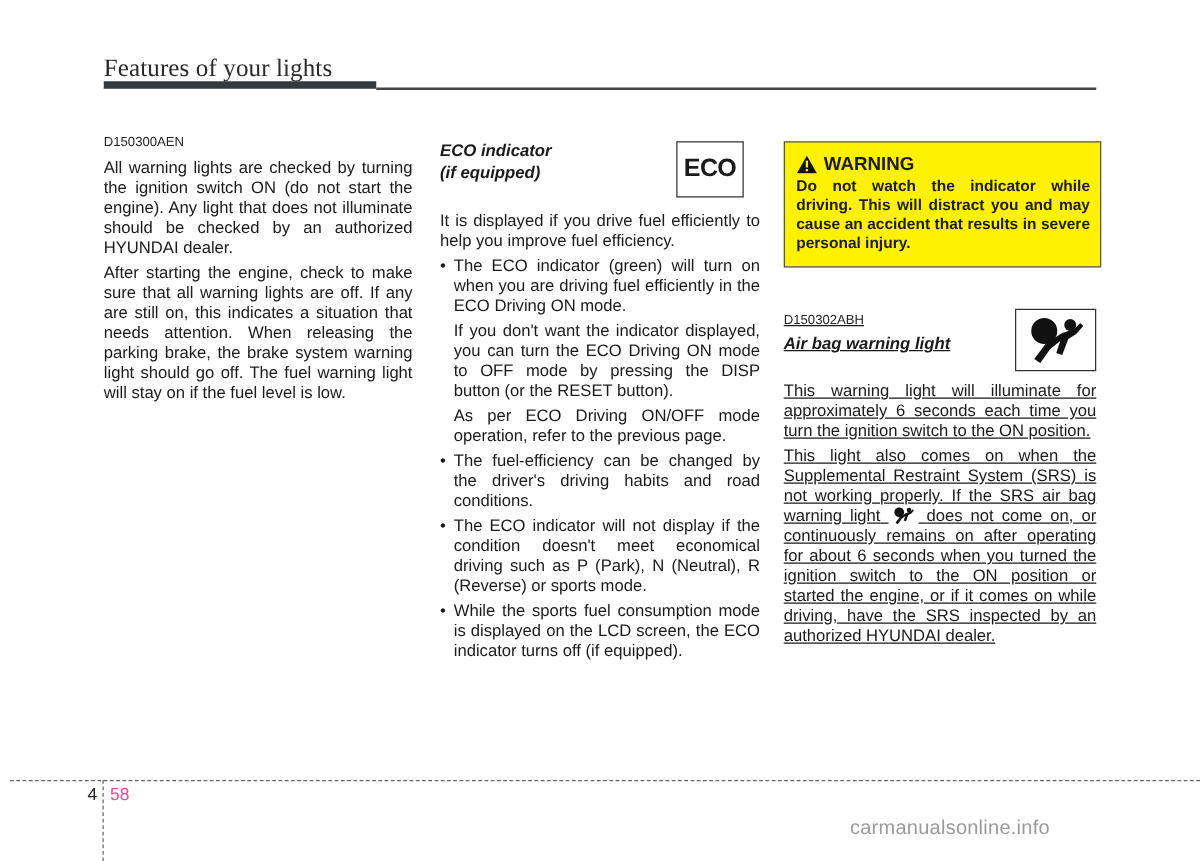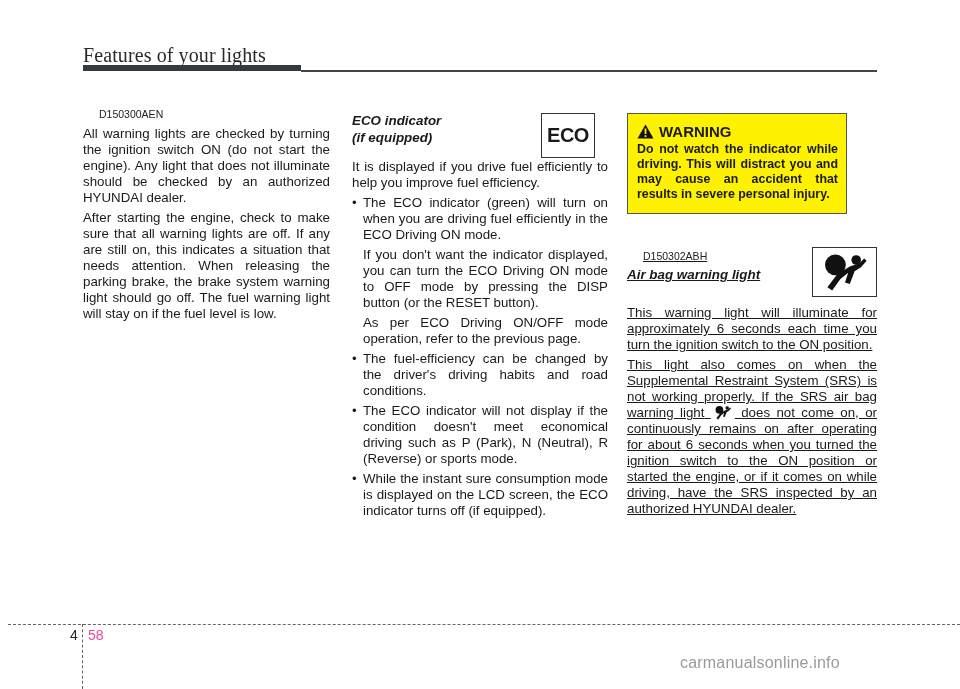--- a/index.html
+++ b/index.html
@@ -16,38 +16,38 @@
   .header-bar-thick {
     position: absolute; left: 83px; top: 65px; width: 218px; height: 6px; background: #343a3e;
   }
   .header-bar-thin {
     position: absolute; left: 301px; top: 70px; width: 576px; height: 2px; background: #444;
   }
   .col { position: absolute; top: 108px; }
   .col1 { left: 83px; width: 247px; }
   .col2 { left: 352px; width: 256px; }
   .col3 { left: 627px; width: 250px; }
-  .code { font-size: 10.5px; color: #222; margin: 0 0 6px 16px; }
+  .code { font-size: 10.5px; color: #222; margin: 0 0 6px 0; }
   .h2 { font-weight: bold; font-size: 15px; margin: 0 0 6px 0; }
   .h3 { font-weight: bold; font-style: italic; font-size: 13.4px; margin: 0; line-height: 17px; }
   p.body {
     margin: 0 0 4px 0; font-size: 13.3px; line-height: 16px; text-align: justify;
   }
   ul.bullets { list-style: none; padding: 0; margin: 0; }
   ul.bullets li { position: relative; padding-left: 11px; margin-bottom: 4px; font-size: 13.3px; line-height: 16px; text-align: justify; }
   ul.bullets li::before { content: "•"; position: absolute; left: 0; top: 0; }
   ul.bullets li p { margin: 4px 0 0 0; }
   .eco-box {
     position: absolute; left: 541px; top: 113px; width: 54px; height: 45px;
     border: 1px solid #333; box-sizing: border-box;
     display: flex; align-items: center; justify-content: center;
     font-weight: bold; font-size: 20px; letter-spacing: -0.5px;
   }
   .warning-box {
-    position: absolute; left: 627px; top: 113px; width: 220px; height: 101px;
+    position: absolute; left: 627px; top: 113px; width: 254px; height: 101px;
     background: #fff200; border: 1px solid #555; box-sizing: border-box;
     padding: 9px 8px 0 9px;
   }
   .warning-title { display: flex; align-items: center; font-weight: bold; font-size: 15px; margin-bottom: 2px; }
   .warning-title svg { margin-right: 5px; }
   .warning-text { font-weight: bold; font-size: 12.4px; line-height: 15px; text-align: justify; }
   .airbag-box {
     position: absolute; left: 812px; top: 247px; width: 65px; height: 50px;
     border: 1px solid #333; box-sizing: border-box;
     display: flex; align-items: center; justify-content: center;
@@ -75,31 +75,31 @@
 </div>
 
 <div class="col col1">
   <div class="code">D150300AEN</div>
   <p class="body">All warning lights are checked by turning the ignition switch ON (do not start the engine). Any light that does not illuminate should be checked by an authorized HYUNDAI dealer.</p>
   <p class="body">After starting the engine, check to make sure that all warning lights are off. If any are still on, this indicates a situation that needs attention. When releasing the parking brake, the brake system warning light should go off. The fuel warning light will stay on if the fuel level is low.</p>
 </div>
 
 <div class="col col2" style="top:112px;">
   <div class="h3">ECO indicator</div>
-  <div class="h3" style="margin-bottom:13px;">(if equipped)</div>
+  <div class="h3" style="margin-bottom:23px;">(if equipped)</div>
   <p class="body">It is displayed if you drive fuel efficiently to help you improve fuel efficiency.</p>
   <ul class="bullets">
     <li>
       <span>The ECO indicator (green) will turn on when you are driving fuel efficiently in the ECO Driving ON mode.</span>
       <p>If you don't want the indicator displayed, you can turn the ECO Driving ON mode to OFF mode by pressing the DISP button (or the RESET button).</p>
       <p>As per ECO Driving ON/OFF mode operation, refer to the previous page.</p>
     </li>
     <li><span>The fuel-efficiency can be changed by the driver's driving habits and road conditions.</span></li>
     <li><span>The ECO indicator will not display if the condition doesn't meet economical driving such as P (Park), N (Neutral), R (Reverse) or sports mode.</span></li>
-    <li><span>While the instant sure consumption mode is displayed on the LCD screen, the ECO indicator turns off (if equipped).</span></li>
+    <li><span>While the sports fuel consumption mode is displayed on the LCD screen, the ECO indicator turns off (if equipped).</span></li>
   </ul>
 </div>
 
 <div class="eco-box">
   <span>ECO</span>
 </div>
 
 <div class="warning-box">
   <div class="warning-title">
     <svg width="17" height="15" viewBox="0 0 17 15">

